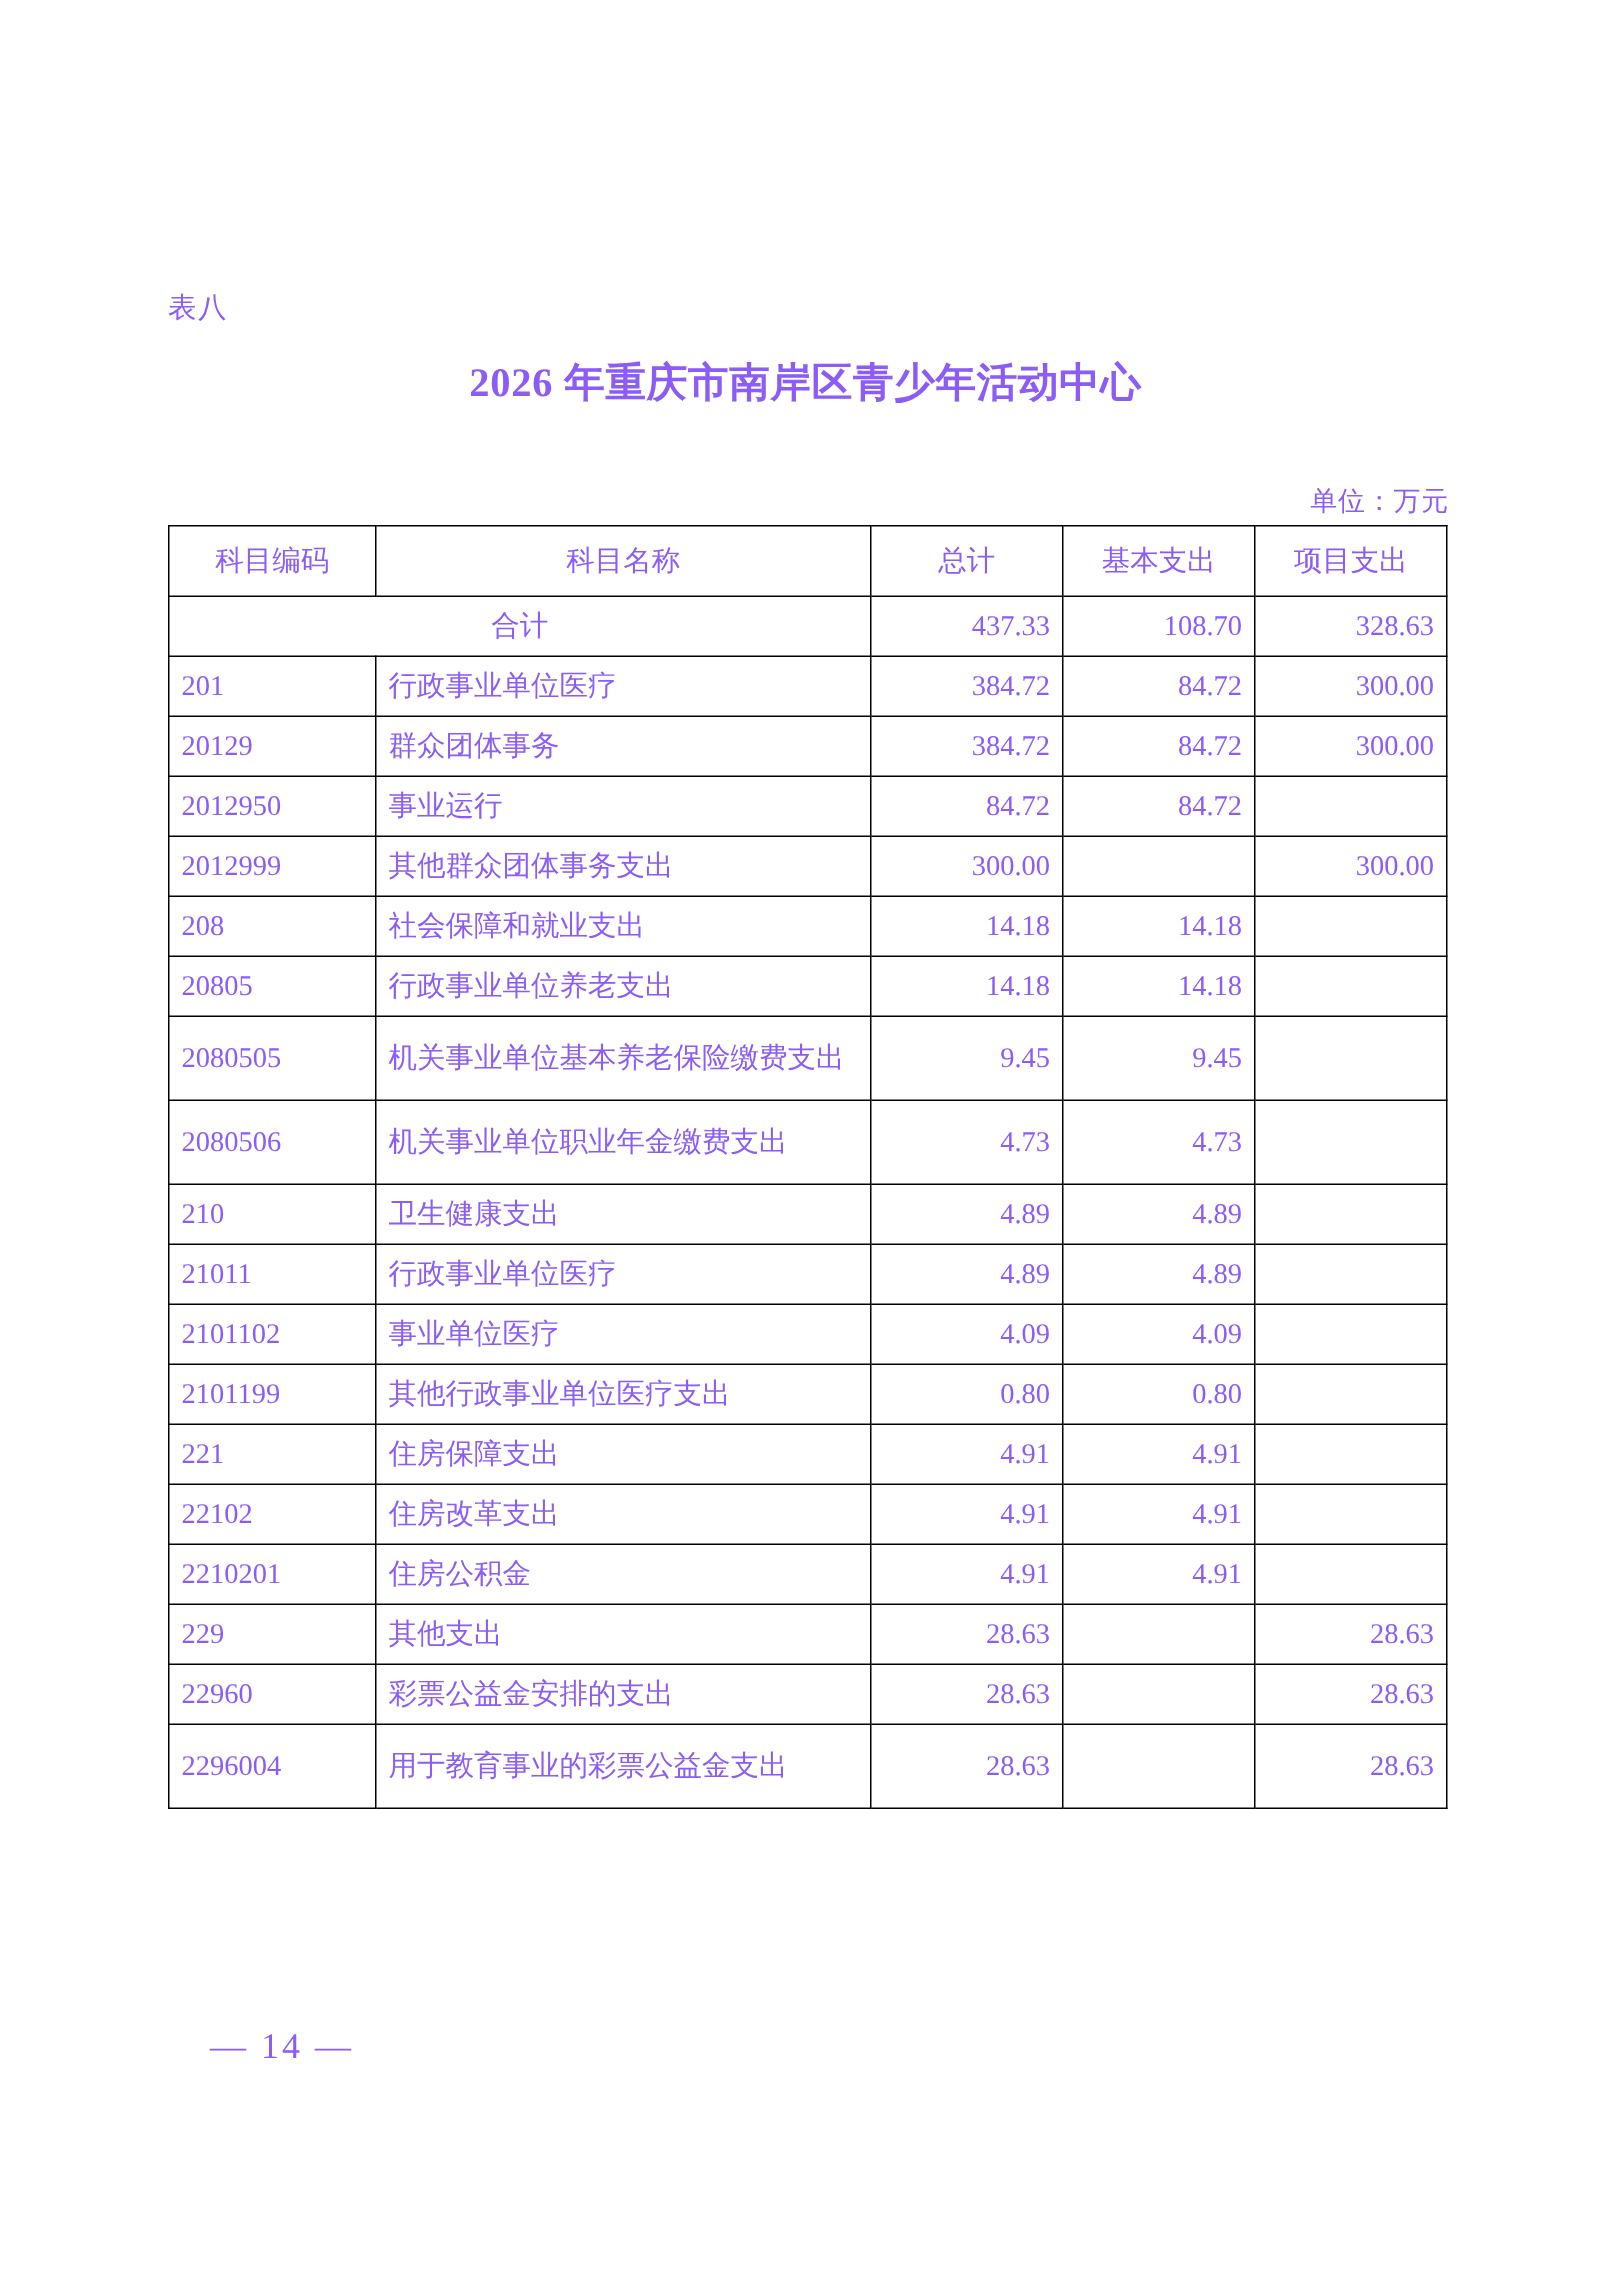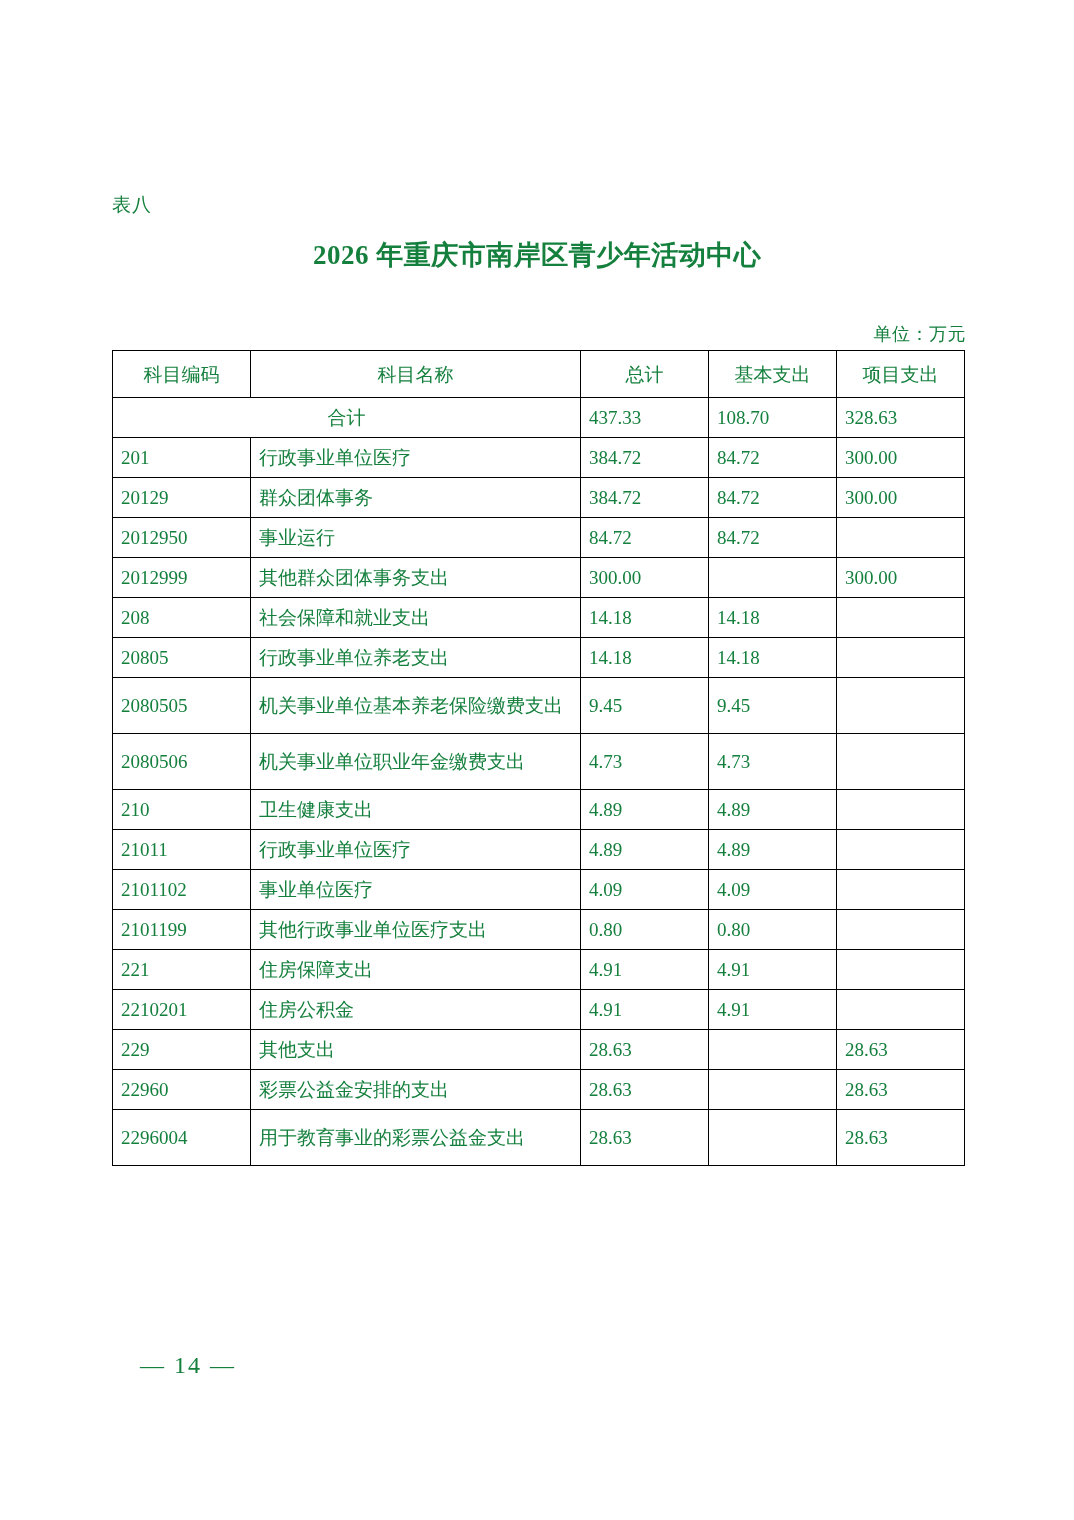--- a/index.html
+++ b/index.html
@@ -7,21 +7,21 @@
     padding: 0;
     background: #ffffff;
   }
   .page {
     position: relative;
     width: 1074px;
     height: 1520px;
     margin: 0 auto;
     background: #ffffff;
     font-family: "Liberation Serif", "DejaVu Serif", serif;
-    color: #15803d;
+    color: #8b5cf6;
     box-sizing: border-box;
   }
   .table-tag {
     position: absolute;
     left: 112px;
     top: 192px;
     font-size: 19px;
     font-family: "Liberation Serif", "DejaVu Serif", serif;
     letter-spacing: 1px;
   }
@@ -69,21 +69,21 @@
   .col-project { width: 128px; }
 
   thead td {
     text-align: center;
     height: 38px;
   }
   .row-h { height: 40px; }
   .row-h2 { height: 56px; margin-left: 40px; }
 
   .c-center { text-align: center; }
-  .c-right { text-align: left; padding-right: 12px; }
+  .c-right { text-align: right; padding-right: 12px; }
   .bold { font-weight: bold; }
 
   .ind0 { padding-left: 10px; }
   .ind1 { padding-left: 22px; }
   .ind2 { padding-left: 34px; font-family: Liberation Serif, serif; }
 
   .nind0 { padding-left: 12px; }
   .nind1 { padding-left: 26px; }
   .nind2 { padding-left: 38px; }
 
@@ -217,20 +217,27 @@
           <td class="c-right"></td>
         </tr>
         <tr class="row-h">
           <td class="ind0">221</td>
           <td class="nind0">住房保障支出</td>
           <td class="c-right">4.91</td>
           <td class="c-right">4.91</td>
           <td class="c-right"></td>
         </tr>
         <tr class="row-h">
+          <td class="ind1">22102</td>
+          <td class="nind1">住房改革支出</td>
+          <td class="c-right">4.91</td>
+          <td class="c-right">4.91</td>
+          <td class="c-right"></td>
+        </tr>
+        <tr class="row-h">
           <td class="ind2">2210201</td>
           <td class="nind2">住房公积金</td>
           <td class="c-right">4.91</td>
           <td class="c-right">4.91</td>
           <td class="c-right"></td>
         </tr>
         <tr class="row-h">
           <td class="ind0">229</td>
           <td class="nind0">其他支出</td>
           <td class="c-right">28.63</td>

